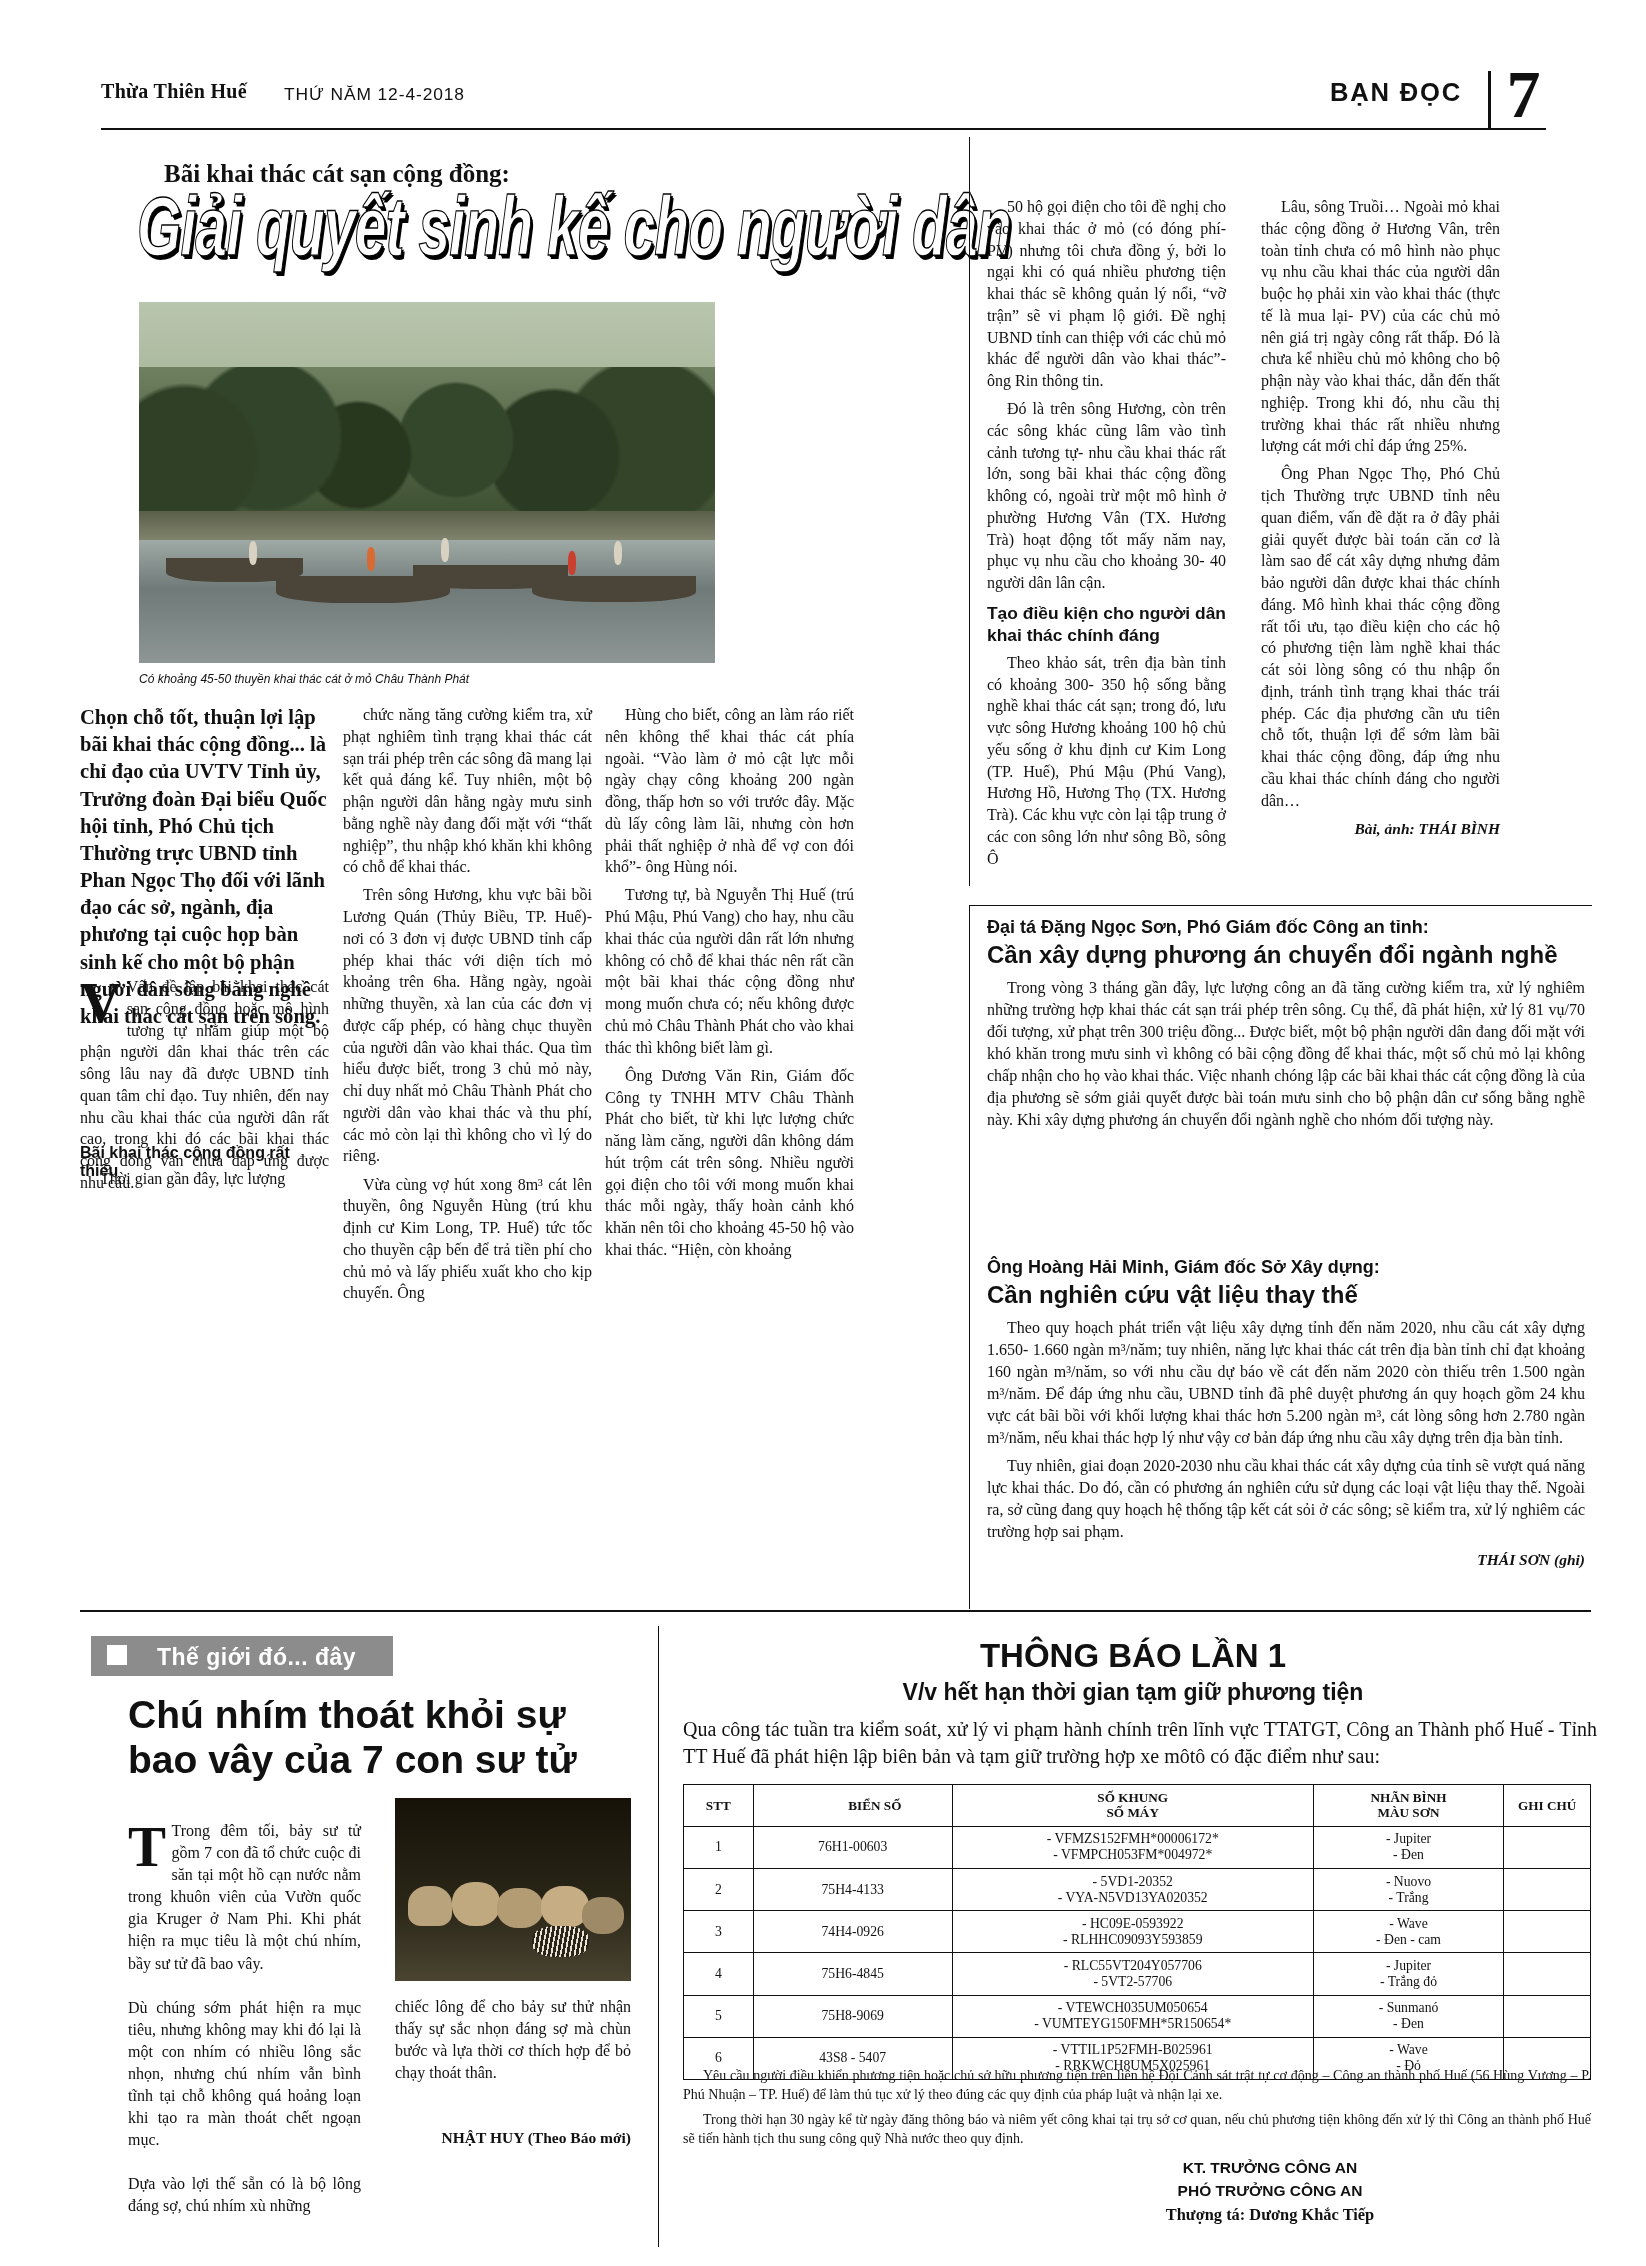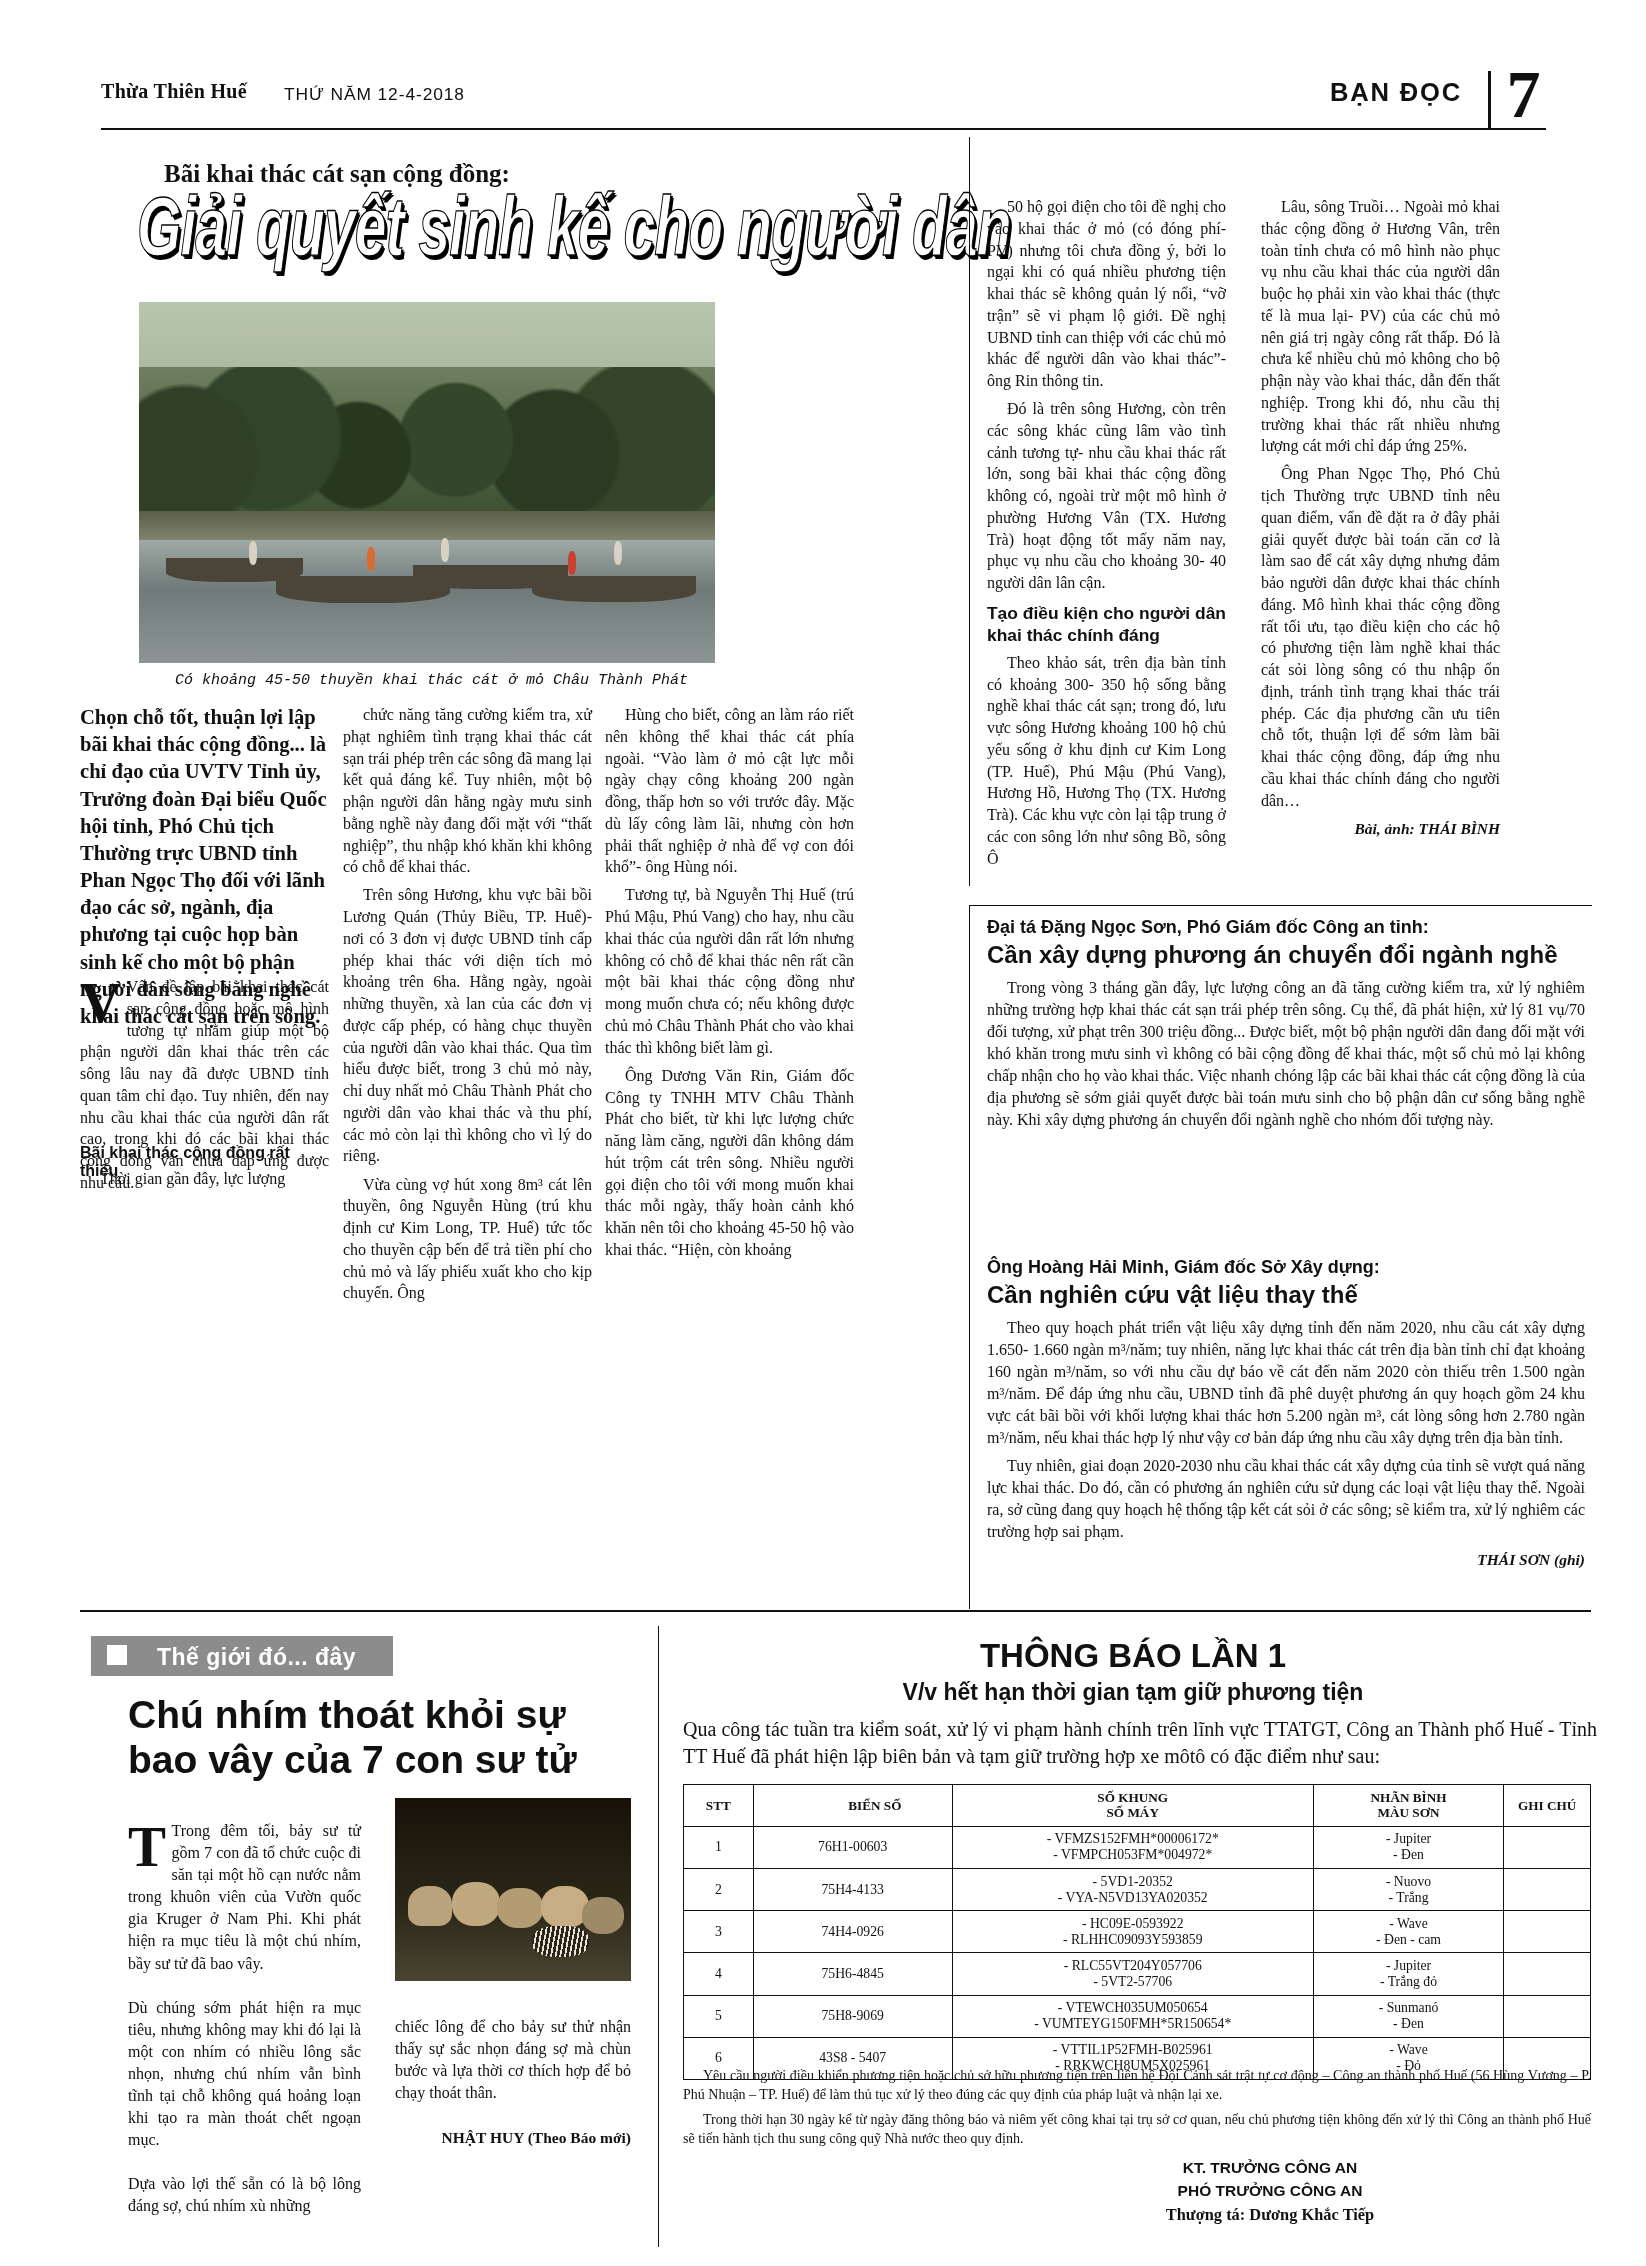--- a/index.html
+++ b/index.html
@@ -28,21 +28,21 @@
      radial-gradient(circle at 22% 45%,#32442a 0 16%,transparent 17%),
      radial-gradient(circle at 38% 58%,#28381f 0 14%,transparent 15%),
      radial-gradient(circle at 55% 48%,#35472b 0 17%,transparent 18%),
      radial-gradient(circle at 72% 58%,#2b3b23 0 15%,transparent 16%),
      radial-gradient(circle at 88% 50%,#334429 0 16%,transparent 17%),
      linear-gradient(#6f8060,#3c4f30);}
   .bank{position:absolute;left:0;top:58%;width:100%;height:10%;background:linear-gradient(#5a5f4a,#8a8c74);}
   .water{position:absolute;left:0;top:66%;width:100%;height:34%;background:linear-gradient(#9fa9a5,#6f7a79 40%,#8d9694);}
   .boat{position:absolute;background:#4b4438;border-radius:0 0 40% 40%;}
   .figure{position:absolute;background:#d9d2c2;border-radius:40%;}
-  .caption{position:absolute;left:139px;top:672px;width:585px;font-style:italic;font-size:15px;text-align:center;font-family:Liberation Mono, monospace;}
+  .caption{position:absolute;left:139px;top:672px;width:585px;font-style:italic;font-size:12px;font-family:Liberation Sans, sans-serif;}
 
   
   .lead{position:absolute;left:80px;top:704px;width:249px;font-weight:bold;font-size:20.6px;line-height:1.32;font-family:"Liberation Serif",serif;}
   .dropcap-para{position:absolute;left:80px;top:976px;width:249px;font-size:16px;line-height:1.36;text-align:justify;}
   .dropcap{float:left;font-size:57px;line-height:46px;font-weight:bold;padding:3.7px 5.5px 0 0;font-family:"Liberation Serif",serif;}
   .sub-bold{position:absolute;left:80px;top:1144px;width:249px;font-weight:bold;font-size:16px;font-family:"Liberation Sans",sans-serif;}
   .col2{position:absolute;left:343px;top:704px;width:249px;font-size:16px;line-height:1.36;text-align:justify;}
   .colA{position:absolute;top:146px;font-size:16px;line-height:1.36;text-align:justify;}
   p{margin:0 0 6.4px 0;text-indent:20px;}
 
@@ -55,21 +55,21 @@
   
   .boxhead{font-family:"Liberation Sans",sans-serif;font-weight:bold;font-size:18px;line-height:1.3;text-indent:0;margin-bottom:1.8px;}
   .boxhead2{font-family:"Liberation Sans",sans-serif;font-weight:bold;font-size:24px;line-height:1.2;text-indent:0;margin-bottom:7.3px;}
 
   
   .tag{position:absolute;left:91px;top:1636px;width:302px;height:40px;background:#8c8c8c;}
   .tag span{position:absolute;left:66px;top:8.2px;color:#fff;font-family:"Liberation Sans",sans-serif;font-weight:bold;font-size:23px;letter-spacing:0.5px;}
   .tag .sq{position:absolute;left:16.4px;top:9.1px;width:20px;height:20px;background:#fff;}
   .bl-head{position:absolute;left:128px;top:1692px;width:512px;font-family:"Liberation Sans",sans-serif;font-weight:bold;font-size:39px;line-height:1.16;}
   .bl-text{position:absolute;left:128px;top:1798px;width:233px;font-size:16px;line-height:1.38;text-align:justify;}
-  .bl-text2{position:absolute;left:395px;top:1996px;width:236px;font-size:16px;line-height:1.38;text-align:justify;margin-top:20px;}
+  .bl-text2{position:absolute;left:395px;top:1996px;width:236px;font-size:16px;line-height:1.38;text-align:justify;}
   .bl-photo{position:absolute;left:395px;top:1798px;width:236px;height:183px;background:#2a2419;overflow:hidden;}
   .bl-sign{position:absolute;left:395px;top:2129px;width:236px;text-align:right;font-weight:bold;font-size:15.5px;}
 
   
   .n-head{position:absolute;left:676px;top:1637px;width:914px;text-align:center;font-family:"Liberation Sans",sans-serif;font-weight:bold;font-size:33px;}
   .n-sub{position:absolute;left:676px;top:1679px;width:914px;text-align:center;font-family:"Liberation Sans",sans-serif;font-weight:bold;font-size:23px;}
   .n-intro{position:absolute;left:683px;top:1716px;width:914px;font-size:20px;line-height:1.35;text-align:justify;}
   table{position:absolute;left:683px;top:1784px;width:908px;border-collapse:collapse;font-size:13.7px;font-family:"Liberation Serif",serif;}
   th,td{border:1.1px solid #111;padding:4.6px 3.7px;text-align:center;vertical-align:middle;}
   th{font-weight:bold;font-size:13.2px;line-height:1.2;}

